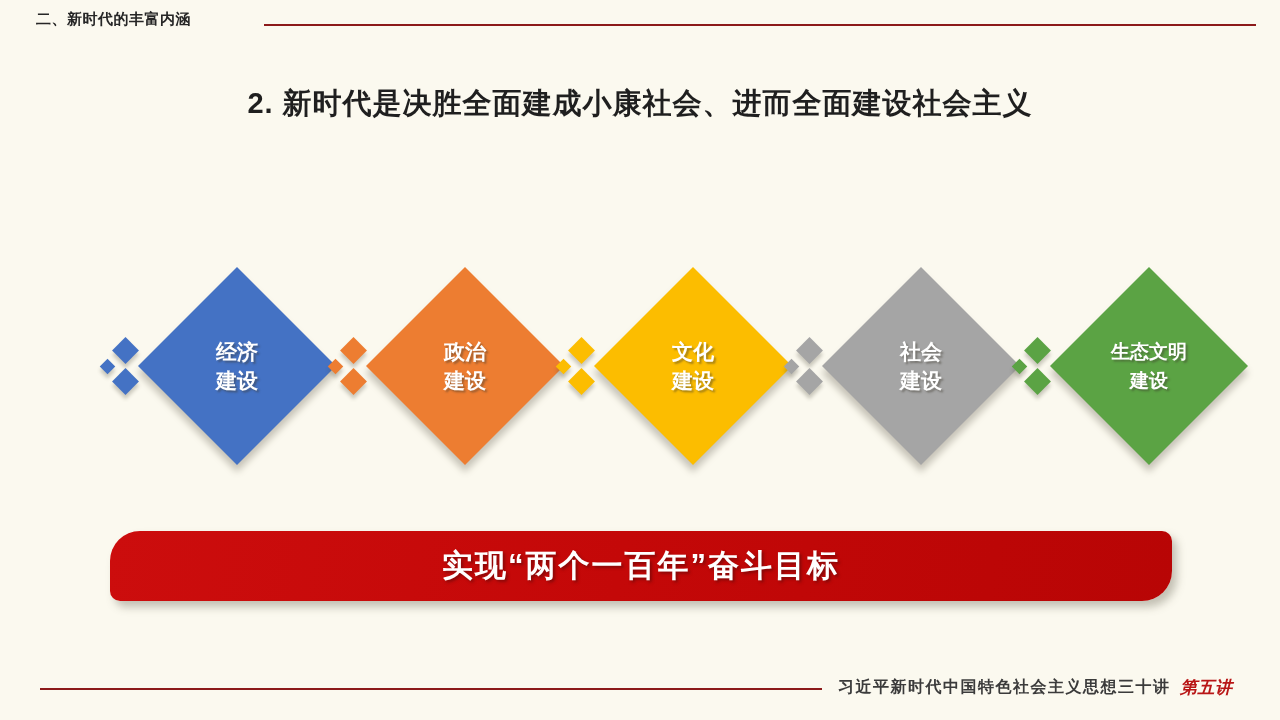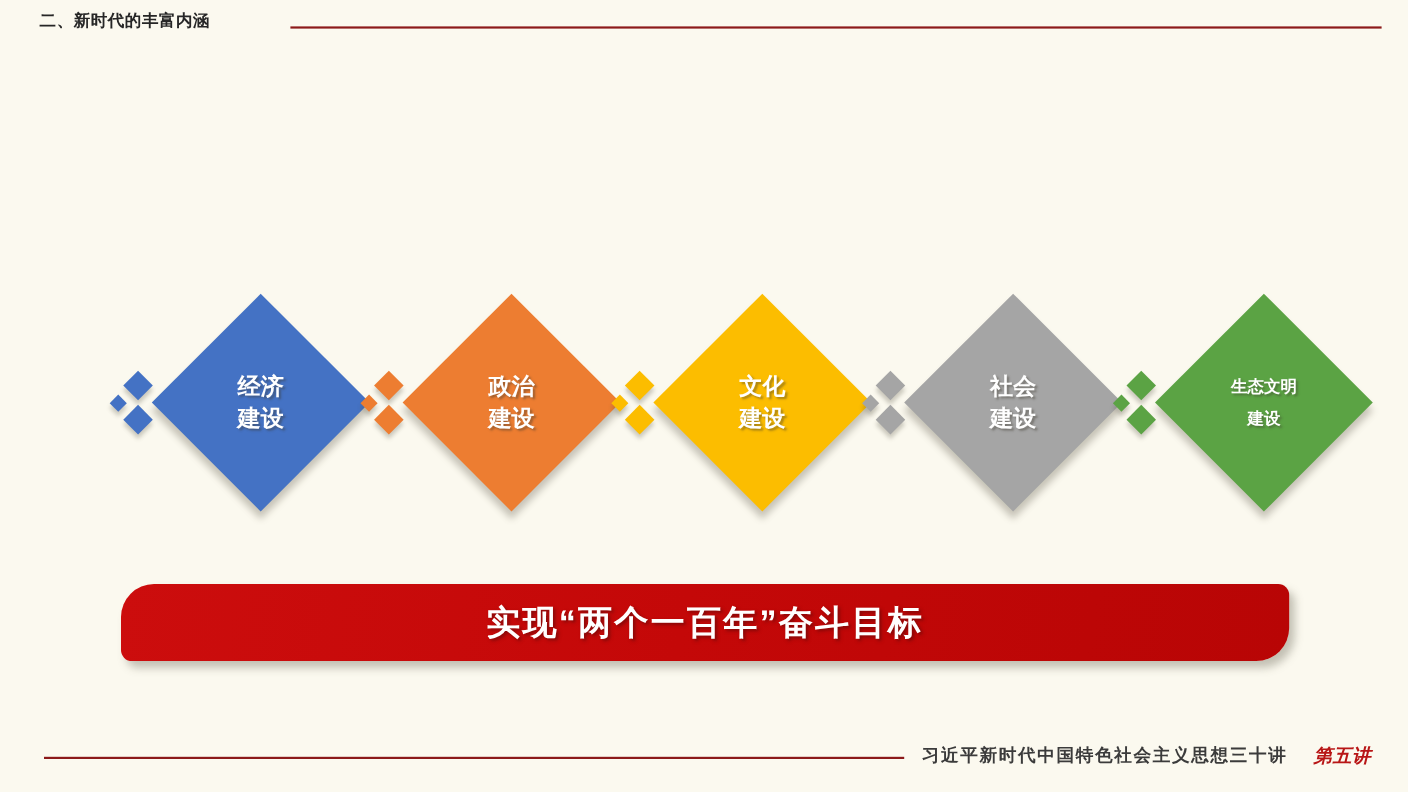--- a/index.html
+++ b/index.html
@@ -102,21 +102,21 @@
     justify-content: center;
     color: #ffffff;
     font-weight: bold;
     font-size: 21px;
     line-height: 29px;
     text-align: center;
     text-shadow: 2px 2px 2px rgba(60,55,45,0.45);
     white-space: nowrap;
   }
   .diamond-label.small {
-    font-size: 15px;
+    font-size: 19px;
     text-align: right;
   }
 
   
   .connector {
     position: relative;
     width: 46px;
     height: 182px;
     flex: 0 0 auto;
   }
@@ -203,20 +203,21 @@
 </style>
 </head>
 <body style="background: rgb(251, 249, 239);">
 
 <div id="slide-header">
   <div id="header-label">二、新时代的丰富内涵</div>
   <div id="header-rule" style="background: rgb(140, 26, 26);"></div>
 </div>
 
 <div id="slide-title">
+  <span class="title-line">2. 新时代是决胜全面建成小康社会、进而全面建设社会主义</span>
 </div>
 
 <div id="diamond-chain">
   <div class="chain-inner">
 
     <div class="connector">
       <span class="c-dot tiny" style="background: rgb(68, 114, 196);"></span>
       <span class="c-dot up" style="background: rgb(68, 114, 196);"></span>
       <span class="c-dot down" style="background: rgb(68, 114, 196);"></span>
     </div>
@@ -288,14 +289,14 @@
   </div>
 </div>
 
 <div id="goal-banner">
   <span id="goal-banner-text">实现“两个一百年”奋斗目标</span>
 </div>
 
 <div id="slide-footer">
   <div id="footer-rule" style="background: rgb(140, 26, 26);"></div>
   <div id="footer-title">习近平新时代中国特色社会主义思想三十讲</div>
-  <div id="footer-badge" style="color: rgb(184, 22, 22); margin-left: 14px;">第五讲</div>
+  <div id="footer-badge" style="color: rgb(184, 22, 22);">第五讲</div>
 </div>
 
 </body></html>

